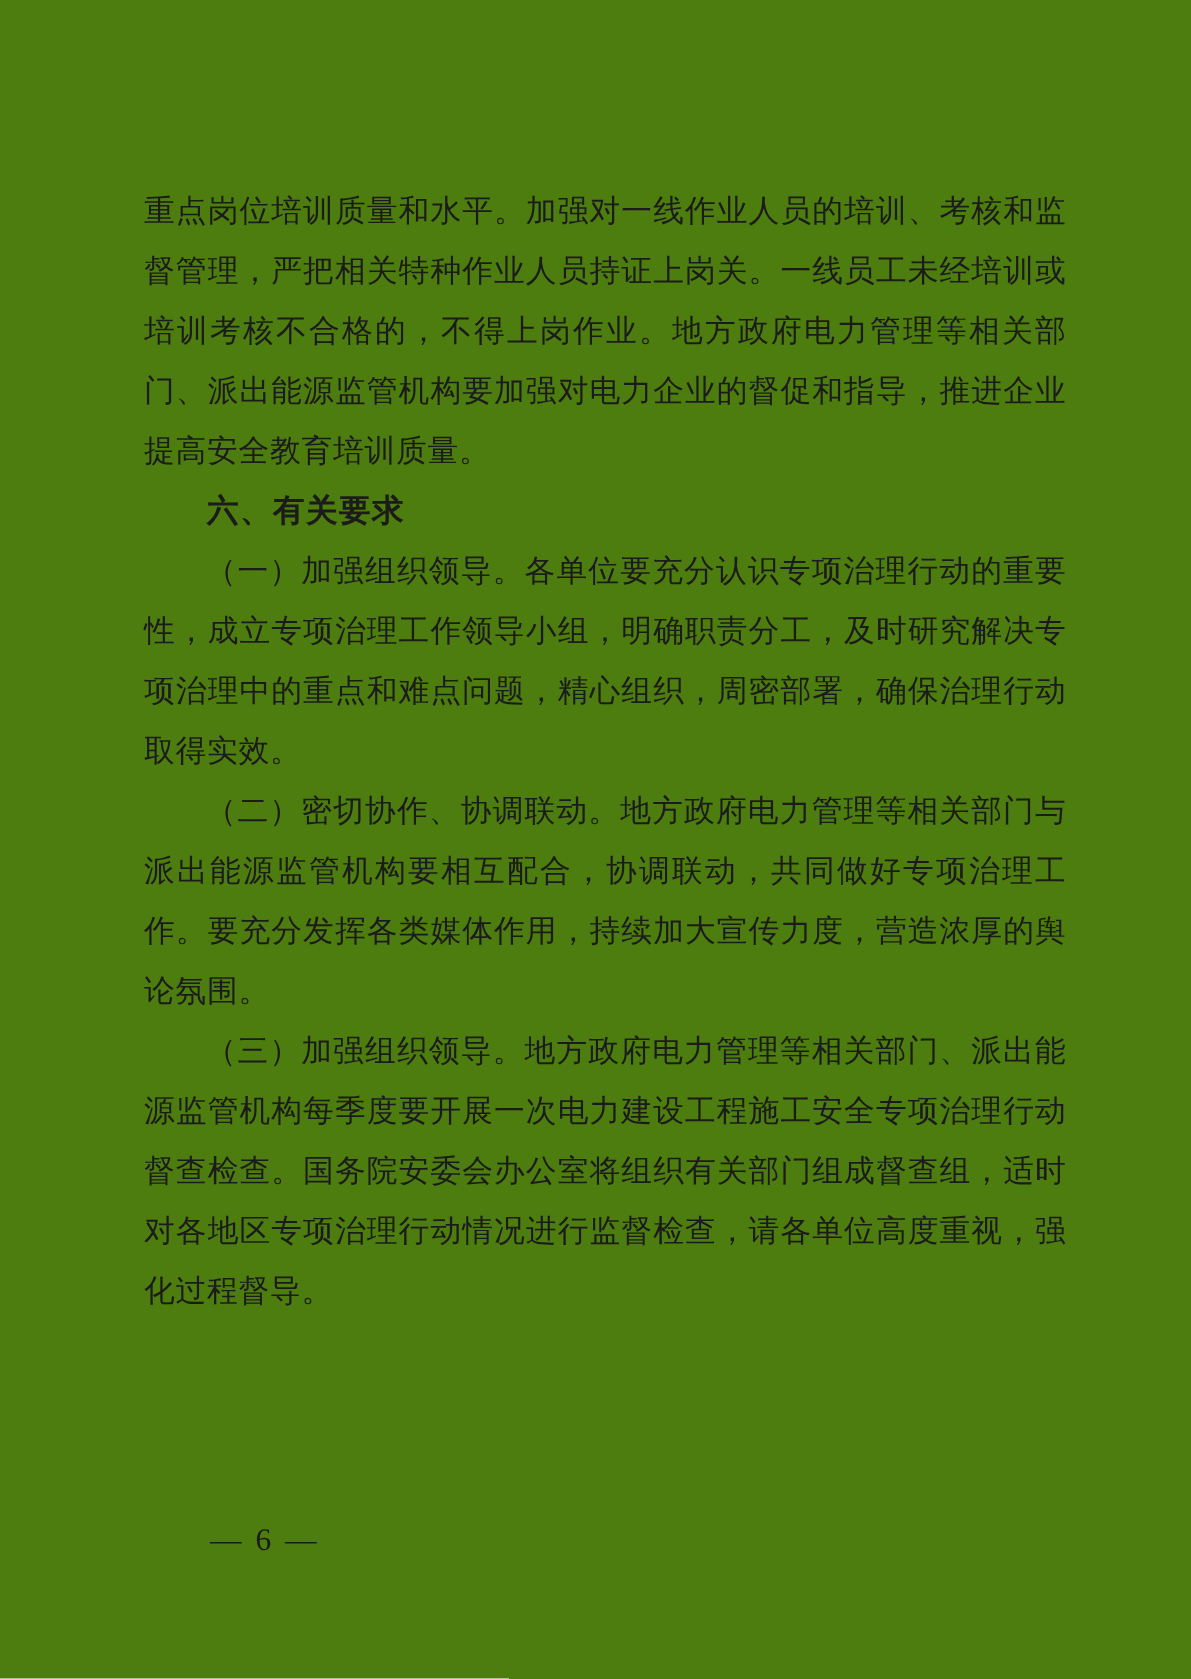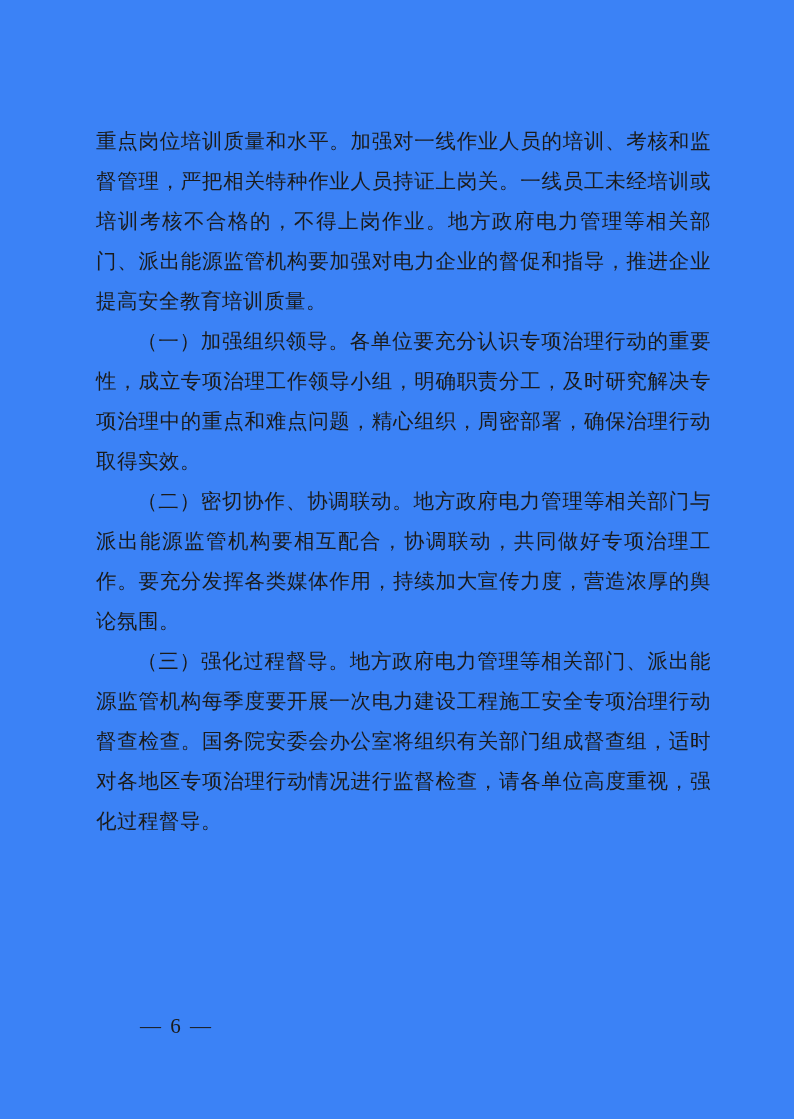--- a/index.html
+++ b/index.html
@@ -4,21 +4,21 @@
 <style>
   html, body {
     margin: 0;
     padding: 0;
     background: #ffffff;
   }
   .page {
     position: relative;
     width: 794px;
     height: 1119px;
-    background: #3b82f6;
+    background: #4d7c0f;
     overflow: hidden;
     font-family: "Liberation Serif", "DejaVu Serif", serif;
     color: #1b1b1b;
   }
   .content {
     position: absolute;
     left: 96px;
     top: 121px;
     width: 615px;
     font-size: 20.5px;
@@ -59,24 +59,25 @@
   }
 </style>
 </head>
 <body>
 
 <div class="page">
   <div class="content">
 
     <p class="para">重点岗位培训质量和水平。加强对一线作业人员的培训、考核和监督管理，严把相关特种作业人员持证上岗关。一线员工未经培训或培训考核不合格的，不得上岗作业。地方政府电力管理等相关部门、派出能源监管机构要加强对电力企业的督促和指导，推进企业提高安全教育培训质量。</p>
 
+    <h2 class="heading">六、有关要求</h2>
 
     <p class="para indent"><span class="lead">（一）加强组织领导。</span><span>各单位要充分认识专项治理行动的重要性，成立专项治理工作领导小组，明确职责分工，及时研究解决专项治理中的重点和难点问题，精心组织，周密部署，确保治理行动取得实效。</span></p>
 
     <p class="para indent"><span class="lead">（二）密切协作、协调联动。</span><span>地方政府电力管理等相关部门与派出能源监管机构要相互配合，协调联动，共同做好专项治理工作。要充分发挥各类媒体作用，持续加大宣传力度，营造浓厚的舆论氛围。</span></p>
 
-    <p class="para indent"><span class="lead">（三）强化过程督导。</span><span>地方政府电力管理等相关部门、派出能源监管机构每季度要开展一次电力建设工程施工安全专项治理行动督查检查。国务院安委会办公室将组织有关部门组成督查组，适时对各地区专项治理行动情况进行监督检查，请各单位高度重视，强化过程督导。</span></p>
+    <p class="para indent"><span class="lead">（三）加强组织领导。</span><span>地方政府电力管理等相关部门、派出能源监管机构每季度要开展一次电力建设工程施工安全专项治理行动督查检查。国务院安委会办公室将组织有关部门组成督查组，适时对各地区专项治理行动情况进行监督检查，请各单位高度重视，强化过程督导。</span></p>
 
 
   </div>
 
   <div class="footer">— 6 —</div>
 </div>
 
 </body></html>

